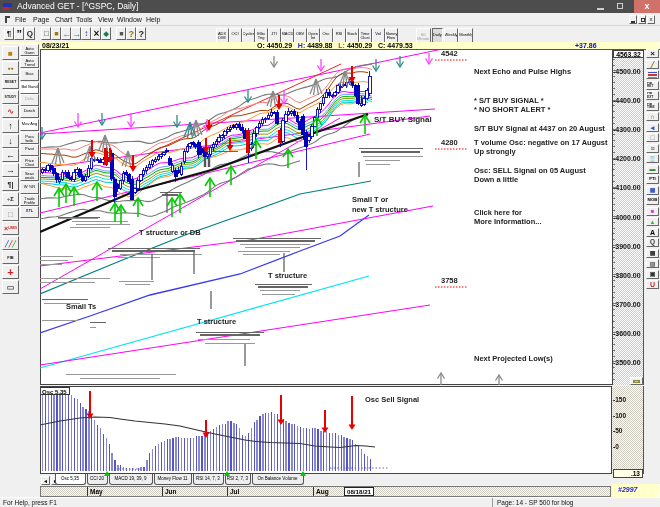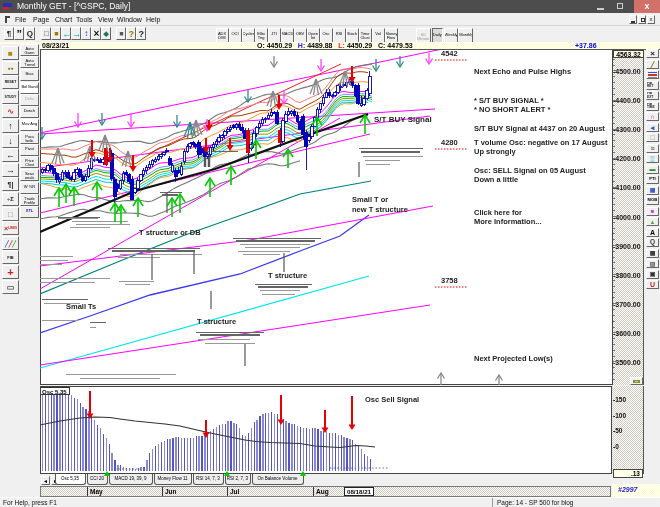--- a/index.html
+++ b/index.html
@@ -6,21 +6,21 @@
 .btn{position:absolute;background:#f0f0f0;border-top:1px solid #fff;border-left:1px solid #fff;border-right:1px solid #666;border-bottom:1px solid #666;overflow:hidden}
 .tt{font-size:4px;line-height:4.4px;text-align:center;color:#000}
 .dith{background:repeating-conic-gradient(#ffffff 0% 25%, #d0ccc2 0% 50%);background-size:2px 2px}
 .ydith{background:repeating-conic-gradient(#ffffff 0% 25%, #ffffc8 0% 50%);background-size:2px 2px}
 </style></head><body>
 <div class="abs" style="left:0;top:0;width:660px;height:13px;background:#4d4d4d">
     <div class="abs" style="left:3px;top:2px;width:10px;height:9px;background:#4d4d4d">
       <div class="abs" style="left:0;top:1px;width:9px;height:4px;background:#2233bb"></div>
       <div class="abs" style="left:0;top:5px;width:6px;height:3px;background:#cc2222"></div>
     </div>
-    <span class="abs" style="left:17px;top:1px;font-size:8.5px;color:#fff">Monthly GET - [^GSPC, Daily]</span>
+    <span class="abs" style="left:17px;top:1px;font-size:8.5px;color:#fff">Advanced GET - [^GSPC, Daily]</span>
     <div class="abs" style="left:597px;top:8px;width:7px;height:2px;background:#ccc"></div>
     <div class="abs" style="left:617px;top:3px;width:6px;height:6px;border:1.5px solid #ccc"></div>
     <div class="abs" style="left:634px;top:0;width:26px;height:13px;background:#d2706a;color:#fff;font-size:9px;text-align:center;line-height:12px;font-weight:bold">x</div>
   </div>
 <div class="abs" style="left:0;top:13px;width:660px;height:13px;background:#f0f0f0;border-bottom:1px solid #d8d8d8">
     <div class="abs" style="left:5px;top:3px;width:5px;height:7px;border-left:2px solid #444;border-top:2px solid #444"></div>
     <span class="abs" style="left:15px;top:3px;font-size:7px;color:#111">File</span>
     <span class="abs" style="left:33px;top:3px;font-size:7px;color:#111">Page</span>
     <span class="abs" style="left:55px;top:3px;font-size:7px;color:#111">Chart</span>
     <span class="abs" style="left:76px;top:3px;font-size:7px;color:#111">Tools</span>

